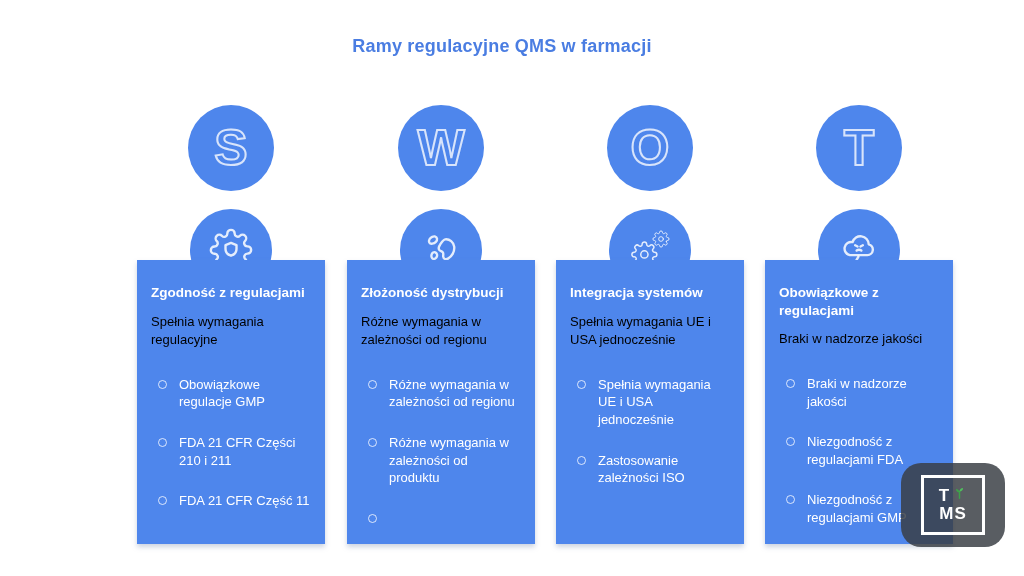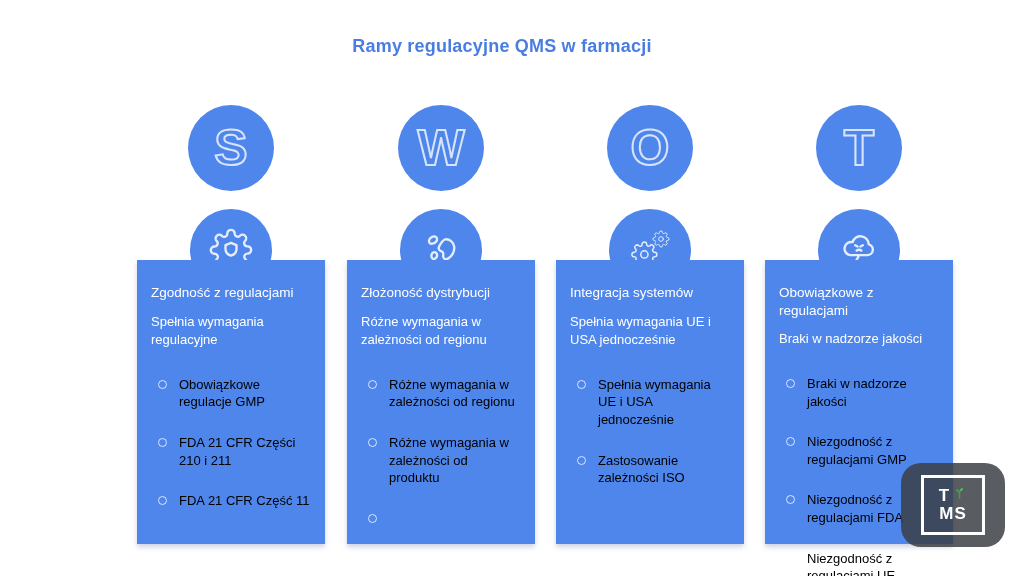--- a/index.html
+++ b/index.html
@@ -34,30 +34,30 @@
     display:flex;align-items:center;justify-content:center;
   }
   .icon-circle svg{width:44px;height:44px;}
   .card{
     position:absolute;top:155px;left:0;right:0;height:284px;
     background:#4e86ec;z-index:2;
     box-shadow:0 3px 5px rgba(110,130,165,.35);
     padding:24px 14px 0 14px;box-sizing:border-box;
   }
   .card-heading{
-    color:#ffffff;font-size:13.5px;font-weight:normal;
+    color:#ffffff;font-size:13.5px;font-weight:bold;
     margin:0 0 11px 0;line-height:1.3;
   }
   .card-subtitle{
-    color:#ffffff;font-size:13px;line-height:1.4;margin:0 0 27px 0;
+    color:#000000;font-size:13px;line-height:1.4;margin:0 0 27px 0;
   }
   ul.bullets{list-style:none;margin:0;padding:0 0 0 7px;}
   ul.bullets li{
     position:relative;padding-left:21px;margin-bottom:23px;
-    color:#000000;font-size:13px;line-height:1.35;
+    color:#ffffff;font-size:13px;line-height:1.35;
   }
   ul.bullets li .dot{
     position:absolute;left:0;top:4px;width:7px;height:7px;
     border:1.5px solid rgba(255,255,255,.78);border-radius:50%;
     box-sizing:content-box;
   }
   
   .icon-circle svg *{stroke:rgba(255,255,255,.85);fill:none;stroke-width:1.3;stroke-linecap:round;stroke-linejoin:round;}
 
   
@@ -160,22 +160,22 @@
       <path d="M14.1 9.4l-1.3.7"></path>
       <path d="M10.7 12.3c.9-.6 1.7-.6 2.6 0"></path>
       <path d="M11.7 15.6l-1.7 3h2.3l-1.5 2.8"></path>
     </svg>
   </div>
   <div class="card">
     <div class="card-heading">Obowiązkowe z regulacjami</div>
     <div class="card-subtitle">Braki w nadzorze jakości</div>
     <ul class="bullets">
       <li><span class="dot"></span><span>Braki w nadzorze jakości</span></li>
+      <li><span class="dot"></span><span>Niezgodność z regulacjami FDA</span></li>
       <li><span class="dot"></span><span>Niezgodność z regulacjami GMP</span></li>
-      <li><span class="dot"></span><span>Niezgodność z regulacjami FDA</span></li>
       <li><span class="dot"></span><span>Niezgodność z regulacjami UE</span></li>
     </ul>
   </div>
 </div>
 
 <div class="logo">
   <div class="logo-frame">
     <div class="logo-row1">
       <span>T</span>
       <svg viewBox="0 0 16 16">

